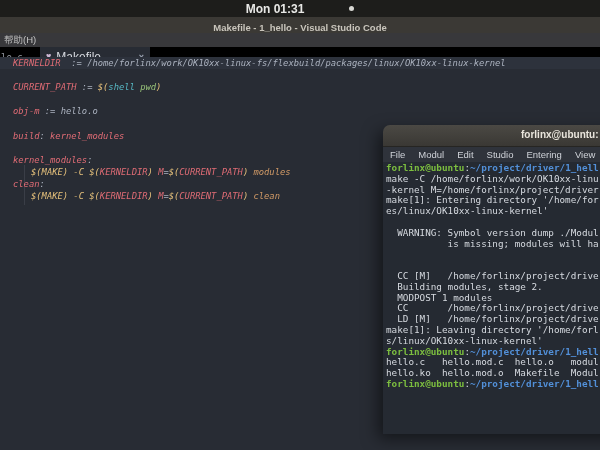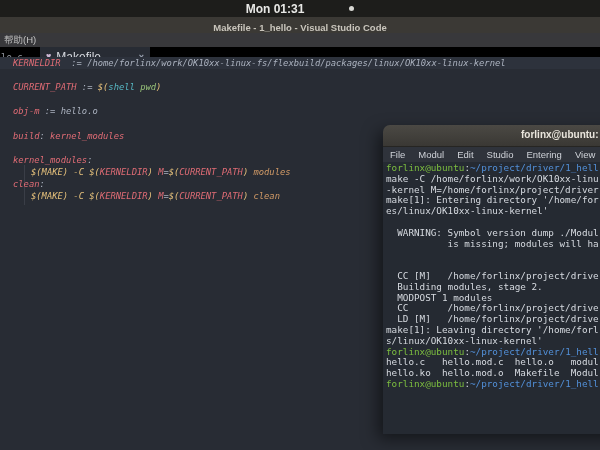--- a/index.html
+++ b/index.html
@@ -44,21 +44,21 @@
         border-radius:7px 7px 0 0;box-shadow:-5px 6px 16px rgba(0,0,0,.5);}
   .term-title{position:relative;height:21px;background:linear-gradient(#4b4944,#3a3834);
               border-bottom:1px solid #262522;border-radius:7px 7px 0 0;}
   .term-title .ttext{position:absolute;left:138px;top:4px;font-family:"Liberation Sans",sans-serif;
                      font-size:10px;font-weight:bold;color:#eae6dd;}
   .term-menu{height:15px;background:#2f333b;display:flex;align-items:center;gap:13px;
              padding-left:7px;font-family:"Liberation Sans",sans-serif;font-size:9.5px;color:#cfd2d8;}
   .term-body{height:272px;background:#252a32;overflow:hidden;}
   .tout{padding:1px 0 0 3px;font-size:9.3px;line-height:10.8px;white-space:pre;color:#d6dae0;}
   .tout .cl{height:10.8px;}
-  .f{color:#d6dae0}.g{color:#7cbe3f;font-weight:normal}.b{color:#5290d9;font-weight:normal}
+  .f{color:#d6dae0}.g{color:#7cbe3f;font-weight:bold}.b{color:#5290d9;font-weight:bold}
 </style>
 </head>
 <body>
 
 <div class="screen">
 
   <div class="topbar">
     <span>Mon 01:31</span>
     <span class="dot"></span>
   </div>

